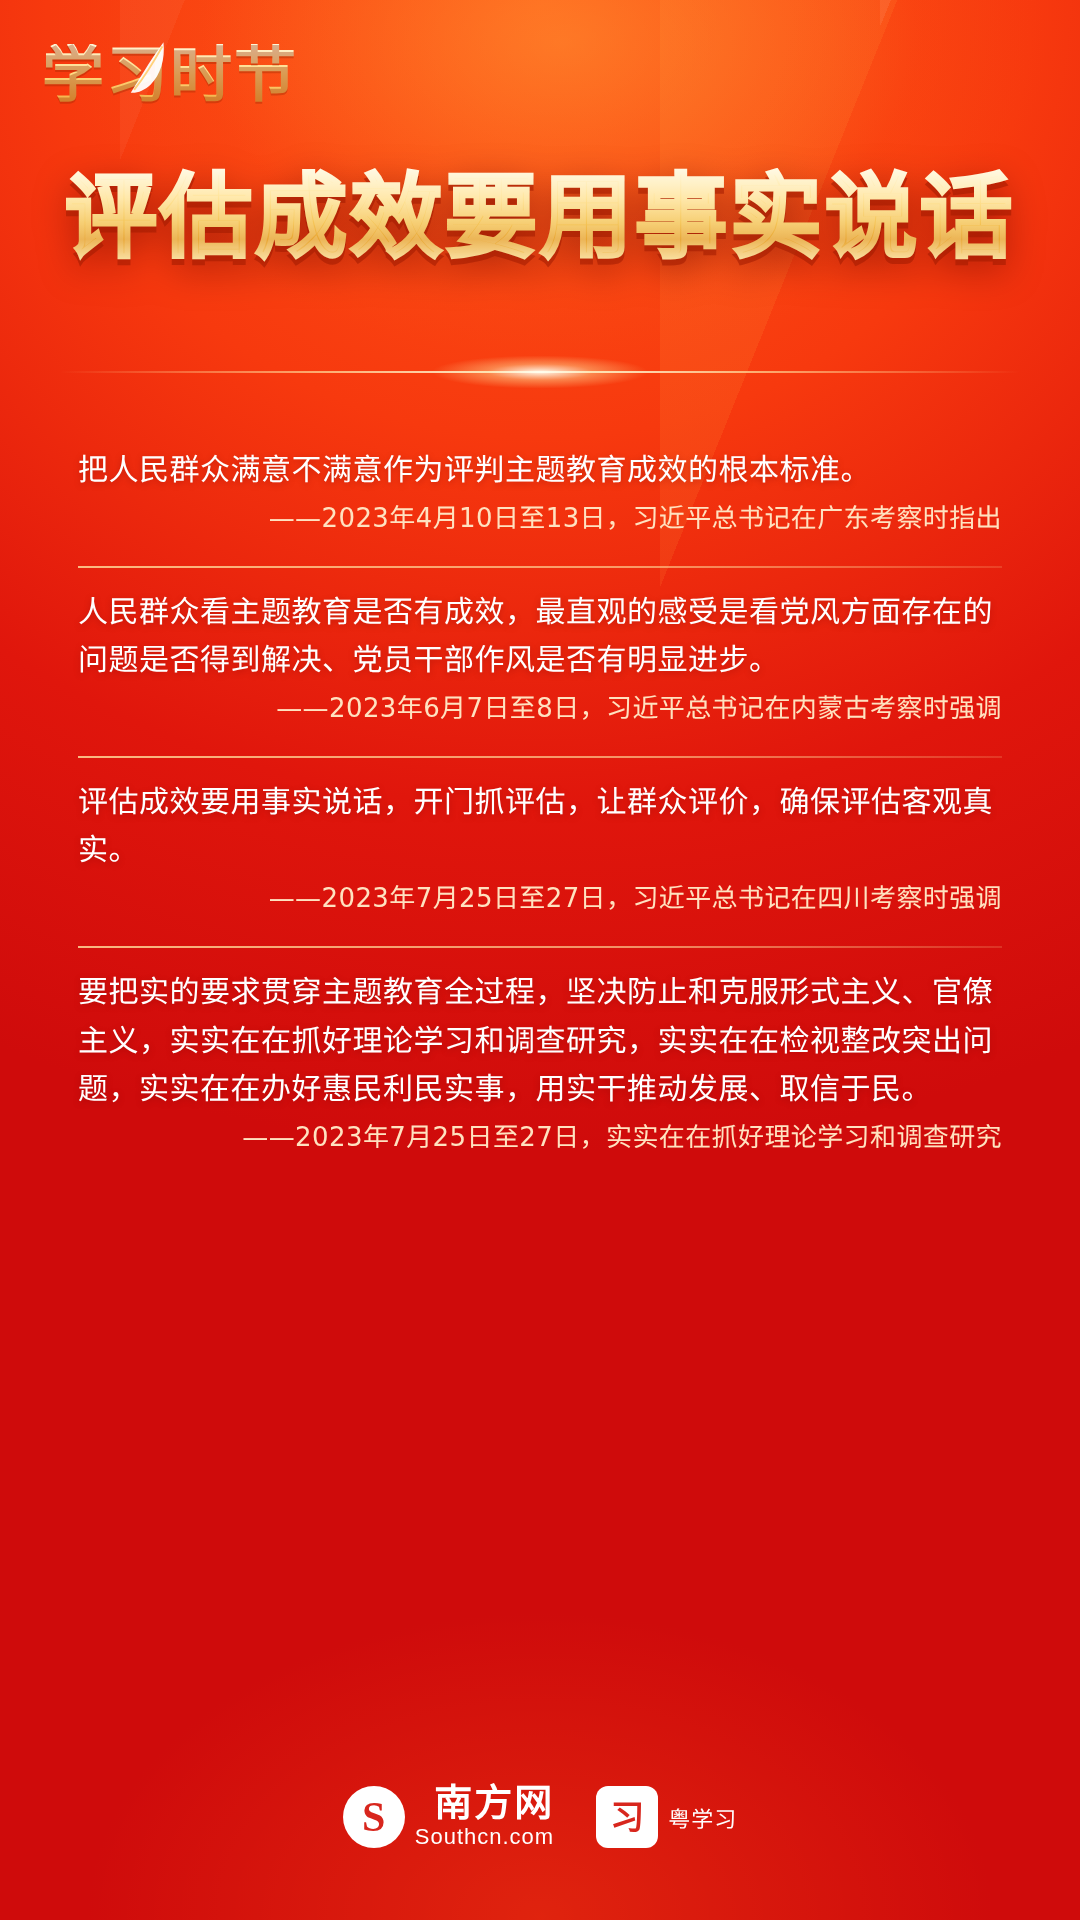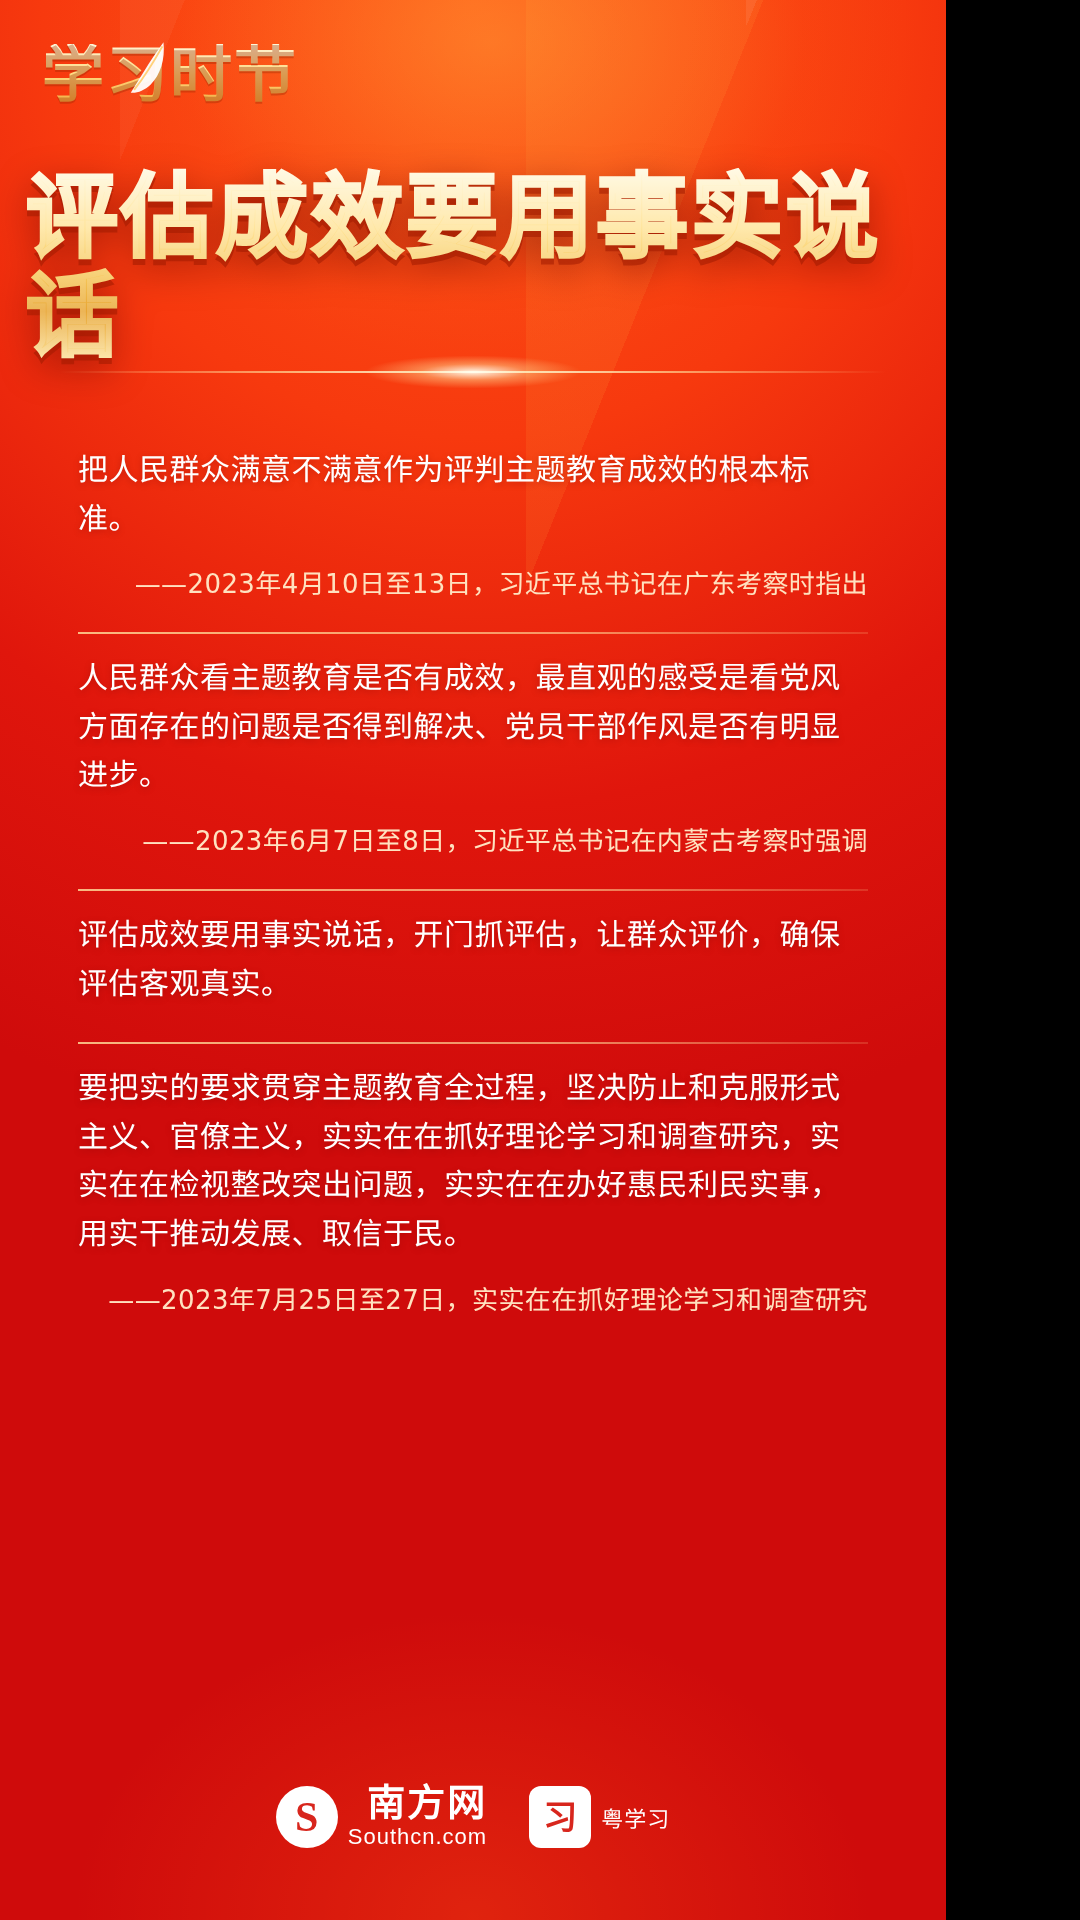--- a/index.html
+++ b/index.html
@@ -5,21 +5,21 @@
   html, body {
     margin: 0;
     padding: 0;
     background: #000;
   }
   body {
     font-family: "Liberation Sans", "DejaVu Sans", sans-serif;
   }
   .poster {
     position: relative;
-    width: 946px;
+    width: 1080px;
     height: 1920px;
     overflow: hidden;
     background:
       radial-gradient(120% 60% at 50% 0%, #ff5a18 0%, #f7390e 38%, #e0160c 70%, #cf0b0b 100%),
       linear-gradient(180deg, #ff4d10 0%, #e8170c 55%, #c60a0a 100%);
   }
   
   .streaks {
     position: absolute;
     inset: 0;
@@ -75,22 +75,21 @@
     height: 58px;
     transform: rotate(-12deg);
     pointer-events: none;
   }
 
   
   .headline-wrap {
     position: absolute;
     top: 168px;
     left: 0; right: 0;
-    text-align: left;
-    margin-left: 8px;
+    text-align: center;
   }
   .headline {
     display: inline-block;
     font-size: 92px;
     line-height: 1.08;
     font-weight: bold;
     letter-spacing: 3px;
     font-family: "DejaVu Sans", "Liberation Sans", sans-serif;
     background: linear-gradient(180deg, #fff9e0 0%, #ffe49a 30%, #f5c557 55%, #e8a532 72%, #ffeaa9 100%);
     -webkit-background-clip: text;
@@ -137,21 +136,20 @@
   .quote-block { padding: 18px 0 6px; }
   .quote-text {
     color: #ffffff;
     font-size: 30px;
     line-height: 1.62;
     letter-spacing: .5px;
     text-shadow: 0 2px 6px rgba(120,10,0,.35);
     font-family: Liberation Mono, monospace;
   }
   .quote-source {
-    margin-top: 18px;
     text-align: right;
     color: #ffe2c0;
     font-size: 26px;
     letter-spacing: .4px;
     font-family: "DejaVu Sans", "Liberation Sans", sans-serif;
   }
   .divider {
     height: 2px;
     margin: 26px 0 4px;
     background: linear-gradient(90deg, rgba(255,214,150,.85) 0%, rgba(255,214,150,.65) 60%, rgba(255,214,150,.18) 100%);
@@ -265,20 +263,21 @@
     <div class="divider"></div>
 
     <div class="quote-block">
       <div class="quote-text">人民群众看主题教育是否有成效，最直观的感受是看党风方面存在的问题是否得到解决、党员干部作风是否有明显进步。</div>
       <div class="quote-source">——2023年6月7日至8日，习近平总书记在内蒙古考察时强调</div>
     </div>
     <div class="divider"></div>
 
     <div class="quote-block">
       <div class="quote-text">评估成效要用事实说话，开门抓评估，让群众评价，确保评估客观真实。</div>
+      <div class="quote-source">——2023年7月25日至27日，习近平总书记在四川考察时强调</div>
     </div>
     <div class="divider"></div>
 
     <div class="quote-block">
       <div class="quote-text">要把实的要求贯穿主题教育全过程，坚决防止和克服形式主义、官僚主义，实实在在抓好理论学习和调查研究，实实在在检视整改突出问题，实实在在办好惠民利民实事，用实干推动发展、取信于民。</div>
       <div class="quote-source">——2023年7月25日至27日，实实在在抓好理论学习和调查研究</div>
     </div>
 
   </div>
 

